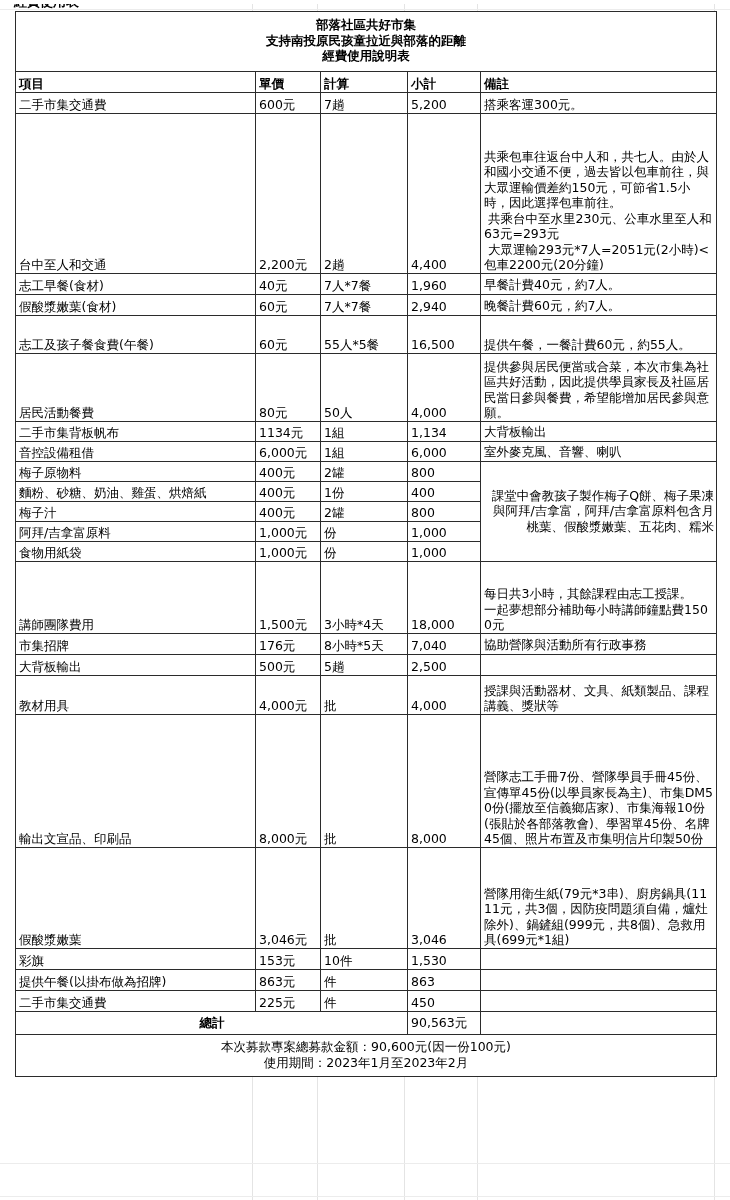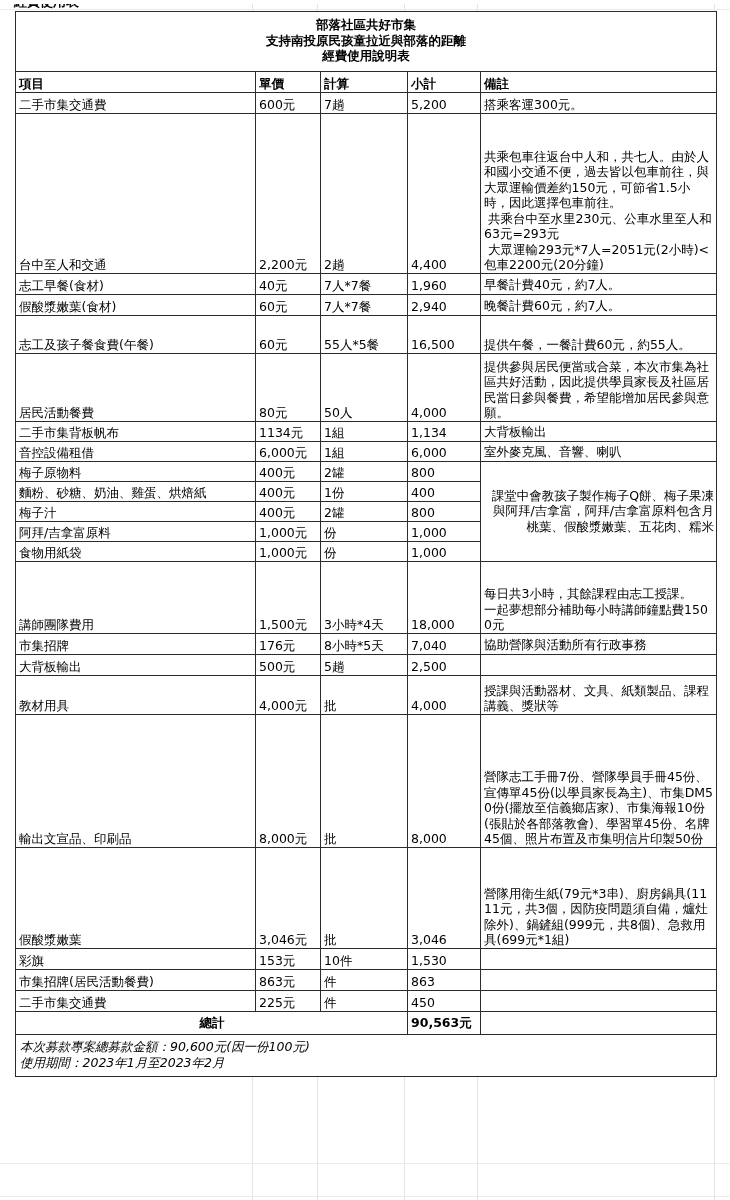--- a/index.html
+++ b/index.html
@@ -113,29 +113,28 @@
   td.note { vertical-align: top; padding-top: 1px; }
   td.note.bot { vertical-align: bottom; padding-bottom: 1px; }
   td.mid { vertical-align: middle; text-align: right; }
 
   .total-cell {
     text-align: center;
     font-weight: 700;
     vertical-align: middle !important;
     height: 22px;
   }
-  .total-val { vertical-align: middle !important; font-weight: 700; }
+  .total-val { vertical-align: middle !important; font-weight: 400; }
 
   .footer-cell {
-    text-align: left;
+    text-align: center;
     vertical-align: middle !important;
     line-height: 19px;
     padding: 3px 4px 4px 4px !important;
     font-size: 12.5px;
-    font-style: italic;
   }
   .footer-cell span { display: block; }
 
   .nb { white-space: nowrap; }
 </style>
 </head>
 <body>
 
 <div class="sheet-bg">
   <div class="vline" style="left:252px"></div>
@@ -331,21 +330,21 @@
 
     <tr style="height:21px">
       <td>彩旗</td>
       <td>153元</td>
       <td>10件</td>
       <td>1,530</td>
       <td class="note bot"></td>
     </tr>
 
     <tr style="height:21px">
-      <td>市集招牌(居民活動餐費)</td>
+      <td>提供午餐(以掛布做為招牌)</td>
       <td>863元</td>
       <td>件</td>
       <td>863</td>
       <td class="note bot"></td>
     </tr>
 
     <tr style="height:21px">
       <td>二手市集交通費</td>
       <td>225元</td>
       <td>件</td>

